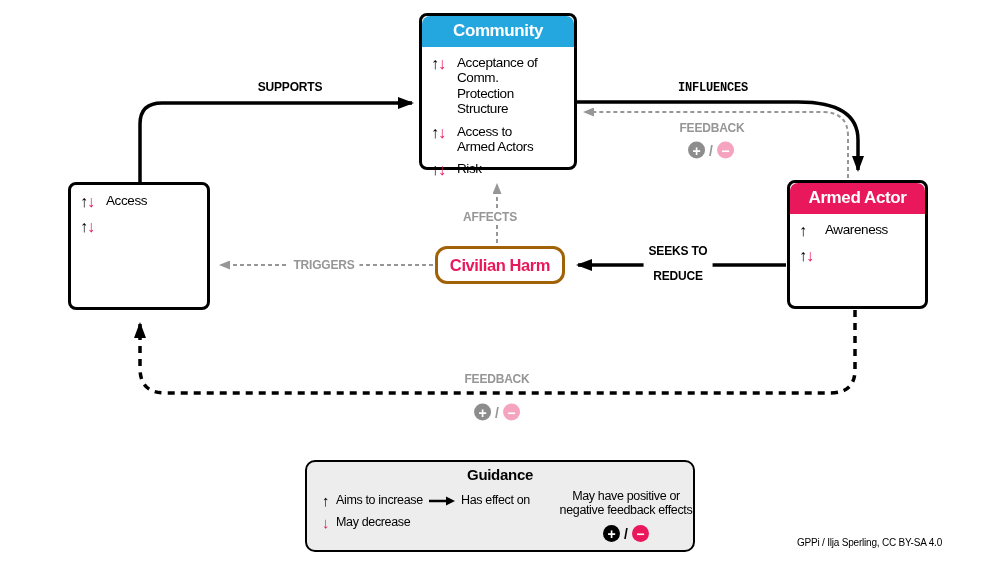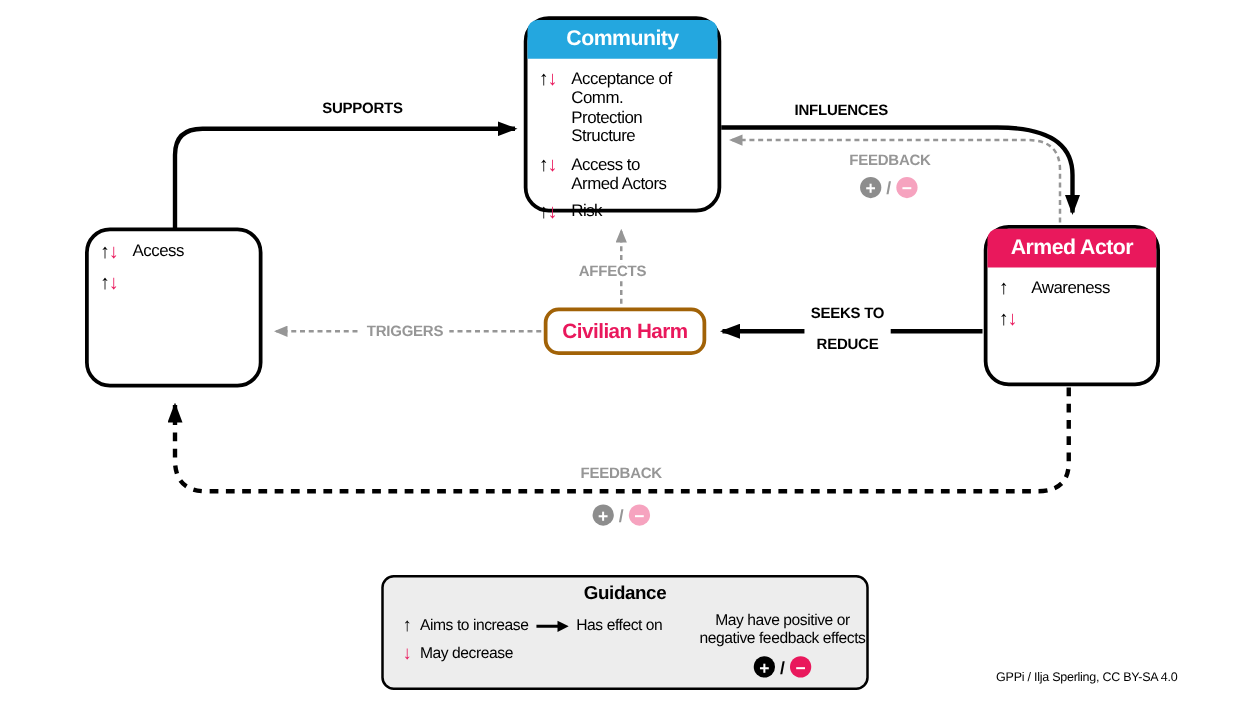--- a/index.html
+++ b/index.html
@@ -3,21 +3,21 @@
 <meta charset="utf-8">
 <style>
   html,body{margin:0;padding:0;background:#fff;}
   #stage{
     position:relative;width:1000px;height:563px;background:#fff;overflow:hidden;
     font-family:"Liberation Sans","DejaVu Sans",sans-serif;color:#000;
   }
   #edges{position:absolute;left:0;top:0;}
 
   
-  .node{position:absolute;background:#fff;border:3px solid #000;border-radius:20px;box-sizing:border-box;}
+  .node{position:absolute;background:#fff;border:3px solid #000;border-radius:8px;box-sizing:border-box;}
   .node-header{color:#fff;font-weight:bold;text-align:center;font-size:17px;letter-spacing:-0.4px;
     padding:5px 0 6px;border-radius:8px 8px 0 0;}
   .hdr-blue{background:#24a7df;}
   .hdr-black{background:#000;}
   .hdr-pink{background:#e9185c;}
   .node-body{padding:8px 6px 0 9px;}
   .item{display:flex;margin-bottom:7px;}
   .arrows{flex:0 0 26px;width:26px;font-weight:bold;font-size:16px;line-height:1.1;letter-spacing:-1px;white-space:nowrap;}
   .up{color:#000;}
   .down{color:#e9185c;}
@@ -125,21 +125,21 @@
         <span class="arrows"><span class="up">↑</span><span class="down">↓</span></span>
       </div>
     </div>
   </div>
 
   <div class="harm">
     <span>Civilian Harm</span>
   </div>
 
   <div class="edge-label" style="left:290px;top:87px;">SUPPORTS</div>
-  <div class="edge-label" style="left:673px;top:88px;">INFLUENCES</div>
+  <div class="edge-label" style="left:713px;top:88px;font-family:Liberation Mono, monospace;">INFLUENCES</div>
 
   <div class="edge-label gray" style="left:712px;top:128px;">FEEDBACK</div>
   <div class="circles" style="left:711px;top:150px;">
     <span class="circle c-gray">+</span>
     <span class="slash">/</span>
     <span class="circle c-lightpink">−</span>
   </div>
 
   <div class="edge-label gray whitebg" style="left:490px;top:217px;">AFFECTS</div>
   <div class="edge-label gray whitebg" style="left:324px;top:265px;">TRIGGERS</div>

